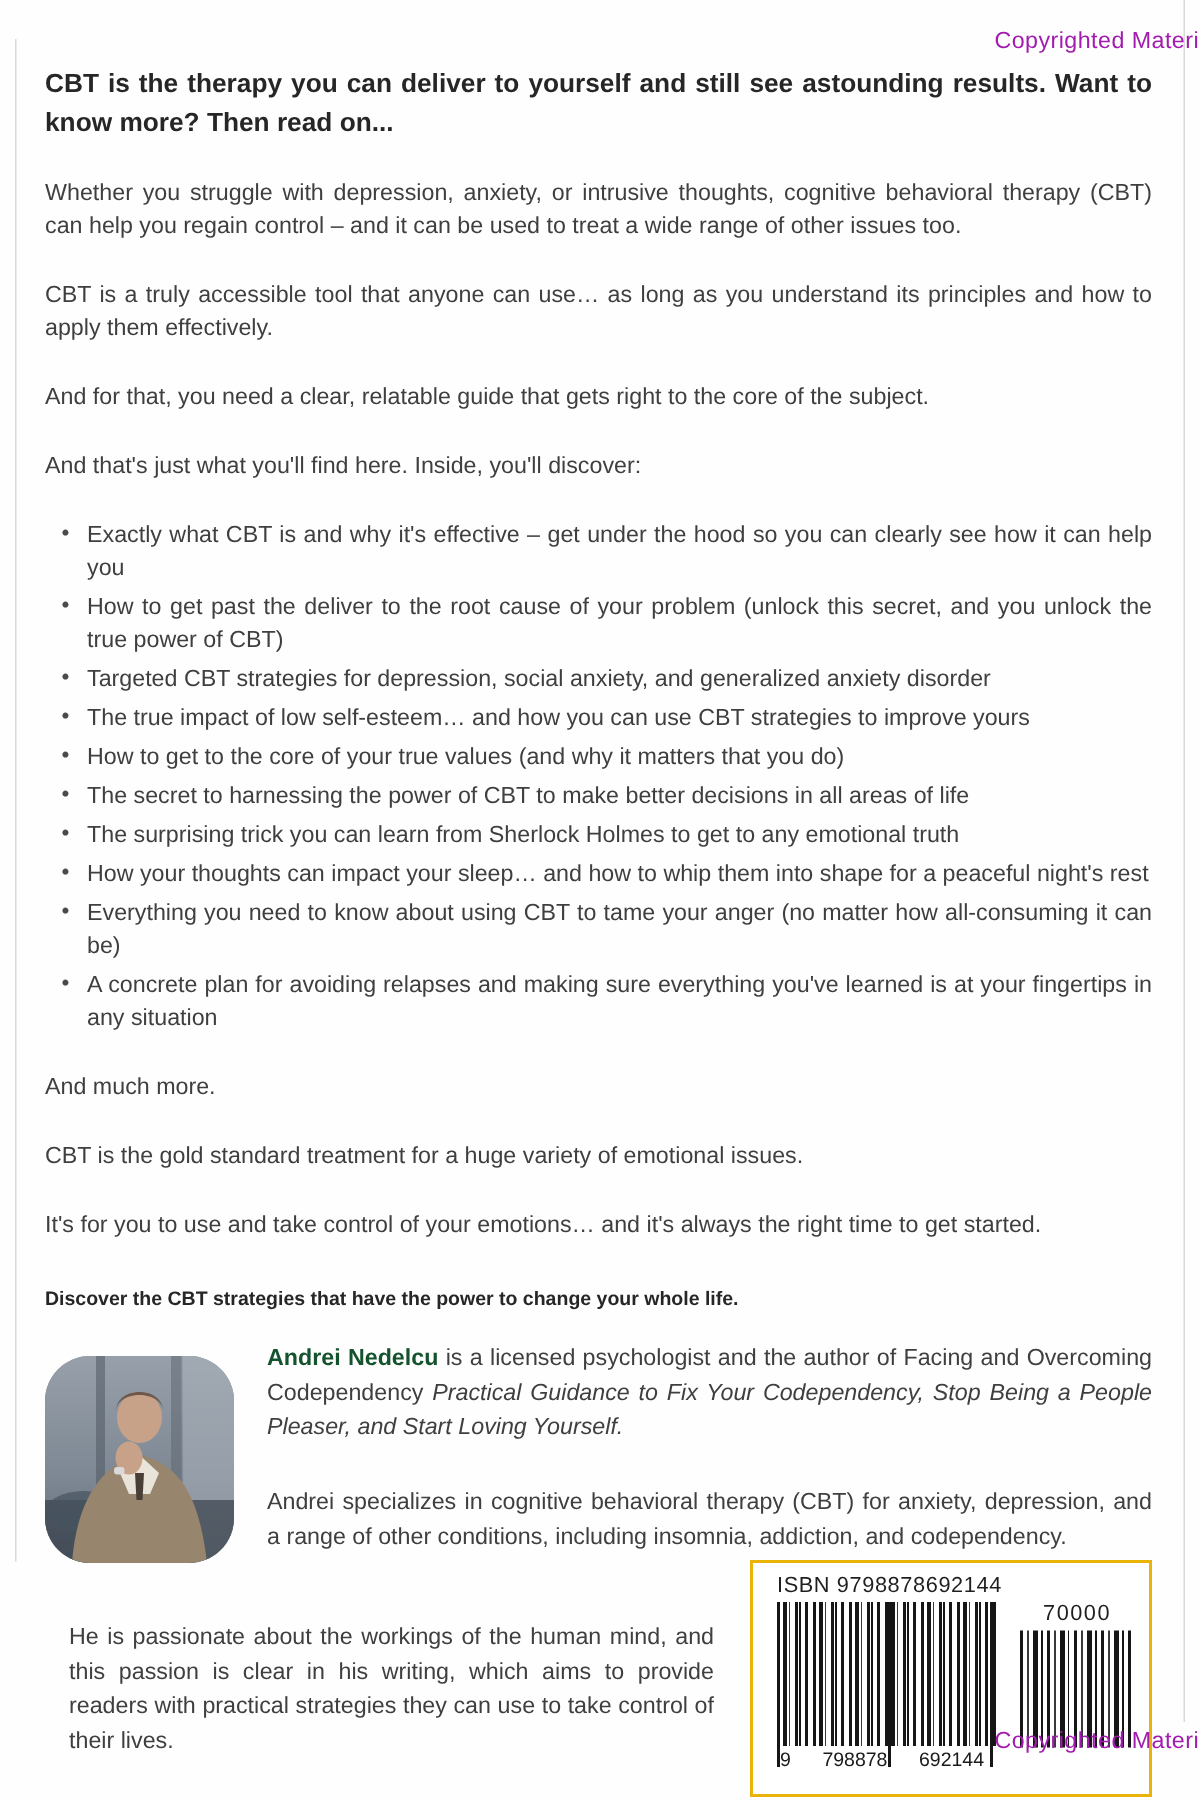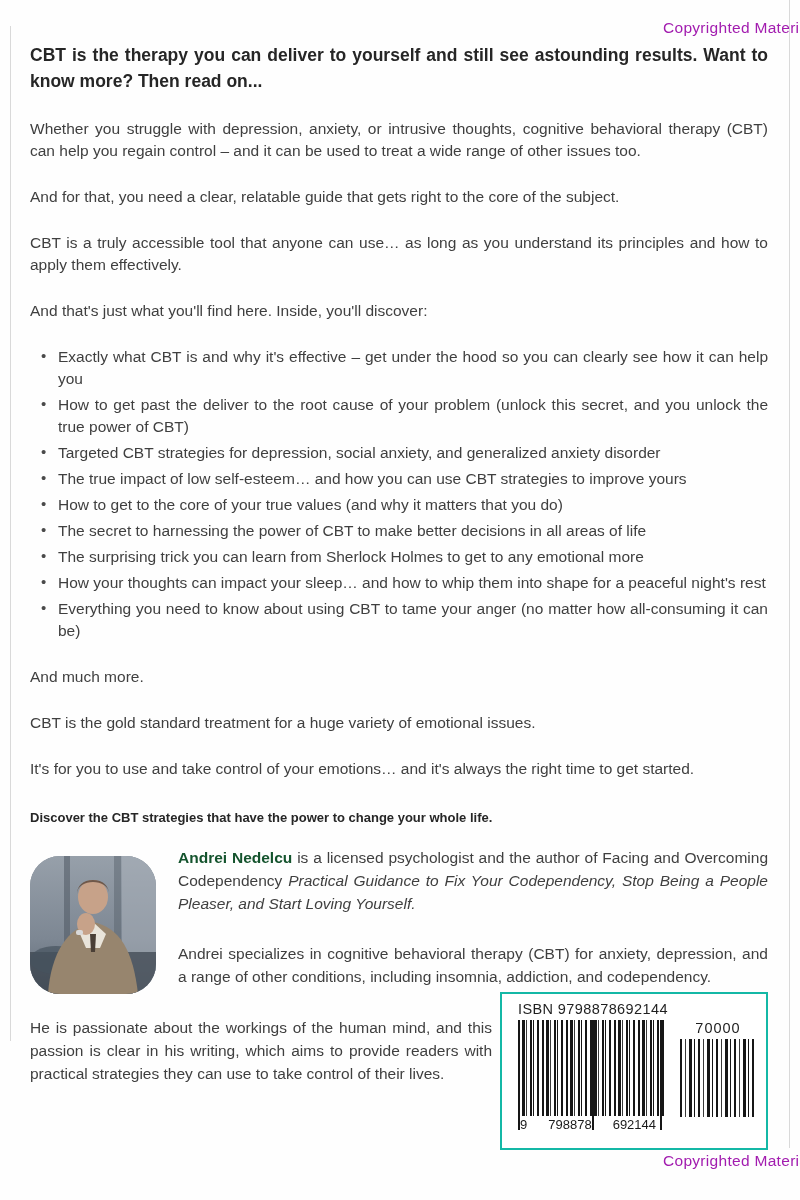--- a/index.html
+++ b/index.html
@@ -51,25 +51,25 @@
     border-radius:30px; overflow:hidden; background:#7e8894;
   }
   .photo svg { display:block; }
   .bio .para { margin-top:0; line-height:23px; }
   .bio .para + .para { margin-top:27px; }
   .author-name { font-weight:bold; color:#14532d; }
   .book-subtitle { font-style:italic; }
 
   .row2 { margin-top:16px; display:flex; }
   .row2 .left-col { width:462px; }
-  .row2 .left-col .para { margin:0; line-height:23px; }
+  .row2 .left-col .para { margin:16px; line-height:23px; }
 
   .barcode-box {
     width:268px; height:158px; margin-left:8px; margin-top:-24px;
-    border:2px solid #14b8a6; background:#fff; box-sizing:border-box;
+    border:2px solid #eab308; background:#fff; box-sizing:border-box;
     padding:7px 10px 0 16px;
   }
   .isbn-label { font-size:14.5px; color:#1f1f1f; letter-spacing:0.4px; }
   .bc-row { display:flex; margin-top:3px; }
   .bc-main { position:relative; width:150px; }
   .bars-main {
     height:96px;
     background:repeating-linear-gradient(90deg,
       #161616 0 2px, transparent 2px 4px,
       #161616 4px 7px, transparent 7px 8px,
@@ -104,34 +104,35 @@
   <div class="edge-line edge-left"></div>
   <div class="edge-line edge-right"></div>
 
   <div class="wm wm-top">Copyrighted Material</div>
 
   <div class="content">
 
     <h1 class="heading">CBT is the therapy you can deliver to yourself and still see astounding results. Want to know more? Then read on...</h1>
 
     <p class="para">Whether you struggle with depression, anxiety, or intrusive thoughts, cognitive behavioral therapy (CBT) can help you regain control – and it can be used to treat a wide range of other issues too.</p>
+    <p class="para">CBT is a truly accessible tool that anyone can use… as long as you understand its principles and how to apply them effectively.</p>
     <p class="para">And for that, you need a clear, relatable guide that gets right to the core of the subject.</p>
-    <p class="para">CBT is a truly accessible tool that anyone can use… as long as you understand its principles and how to apply them effectively.</p>
     <p class="para">And that's just what you'll find here. Inside, you'll discover:</p>
 
     <ul class="bullets">
       <li>Exactly what CBT is and why it's effective – get under the hood so you can clearly see how it can help you</li>
       <li>How to get past the deliver to the root cause of your problem (unlock this secret, and you unlock the true power of CBT)</li>
       <li>Targeted CBT strategies for depression, social anxiety, and generalized anxiety disorder</li>
       <li>The true impact of low self-esteem… and how you can use CBT strategies to improve yours</li>
       <li>How to get to the core of your true values (and why it matters that you do)</li>
       <li>The secret to harnessing the power of CBT to make better decisions in all areas of life</li>
-      <li>The surprising trick you can learn from Sherlock Holmes to get to any emotional more</li>
+      <li>The surprising trick you can learn from Sherlock Holmes to get to any emotional truth</li>
       <li>How your thoughts can impact your sleep… and how to whip them into shape for a peaceful night's rest</li>
       <li>Everything you need to know about using CBT to tame your anger (no matter how all-consuming it can be)</li>
+      <li>A concrete plan for avoiding relapses and making sure everything you've learned is at your fingertips in any situation</li>
     </ul>
 
     <p class="para">And much more.</p>
     <p class="para">CBT is the gold standard treatment for a huge variety of emotional issues.</p>
     <p class="para">It's for you to use and take control of your emotions… and it's always the right time to get started.</p>
 
     <h2 class="discover">Discover the CBT strategies that have the power to change your whole life.</h2>
 
     <div class="bio">
       <div class="photo">

